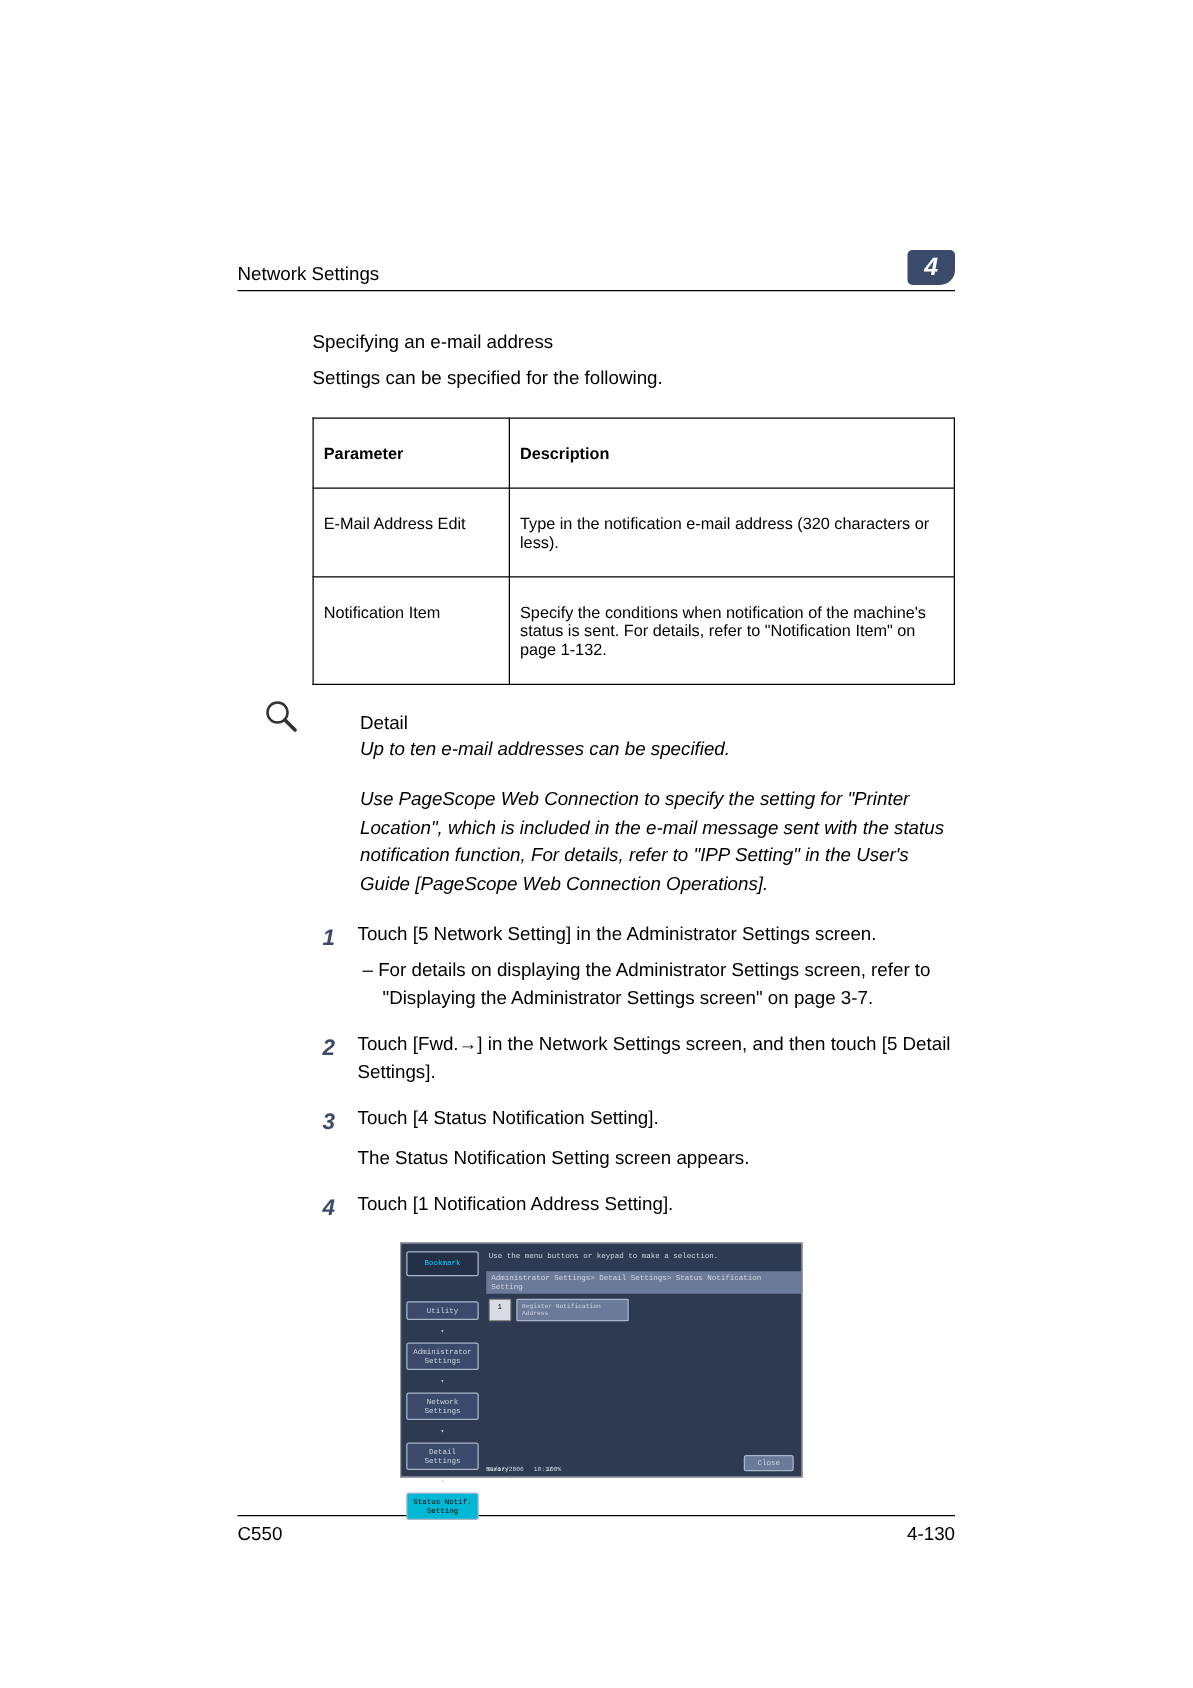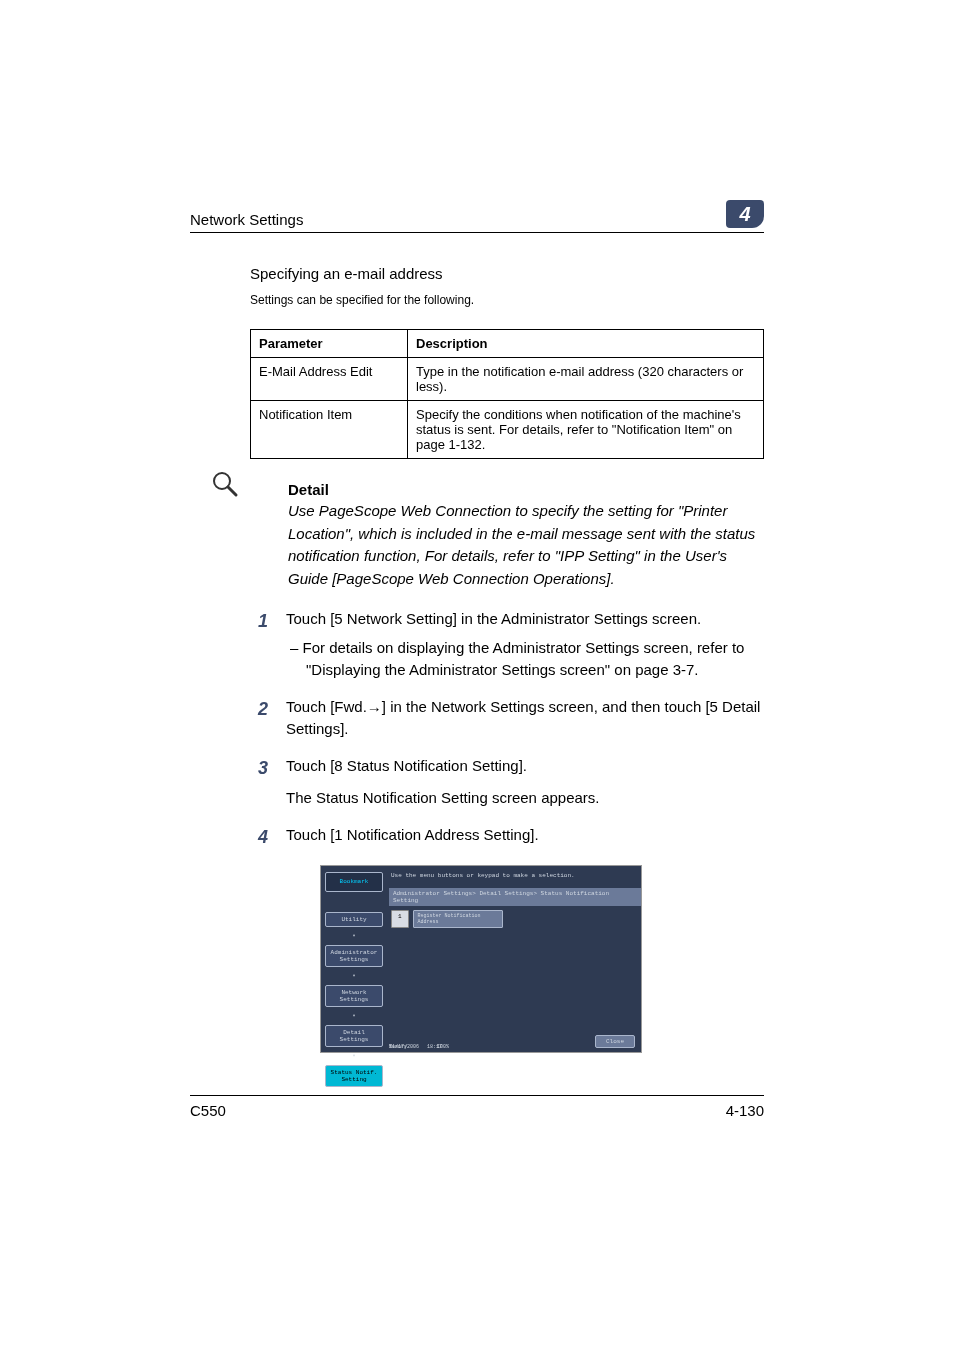--- a/index.html
+++ b/index.html
@@ -40,53 +40,53 @@
   .content {
     padding-left: 60px;
     padding-top: 32px;
   }
   .sect-title {
     font-size: 15px;
     font-weight: normal;
     margin-bottom: 10px;
   }
   .body-text {
-    font-size: 12px;
+    font-size: 15px;
     line-height: 1.45;
     margin-bottom: 20px;
   }
   table.param {
     width: 100%;
     border-collapse: collapse;
     font-size: 13px;
     margin-bottom: 22px;
   }
   table.param th, table.param td {
     border: 1px solid #000;
-    padding: 6px 8px;
+    padding: 20px 8px;
     text-align: left;
     vertical-align: top;
   }
   table.param th {
     font-weight: bold;
   }
   .col-param { width: 140px; }
   .detail-block {
     position: relative;
     margin-top: 6px;
   }
   .detail-icon {
     position: absolute;
     left: -40px;
     top: -12px;
     font-size: 26px;
     color: #444;
   }
   .detail-title {
-    font-weight: bold;
+    font-weight: normal;
     font-size: 15px;
     padding-left: 38px;
     margin-bottom: 2px;
   }
   .detail-text {
     font-style: italic;
     font-size: 15px;
     line-height: 1.5;
     padding-left: 38px;
     margin-bottom: 18px;
@@ -217,21 +217,21 @@
     background: #6b7a99;
     border: 1px solid #aab6cc;
     padding: 2px 10px;
     font-size: 6px;
     border-radius: 2px;
   }
   .footer {
     display: flex;
     justify-content: space-between;
     border-top: 1px solid #000;
-    margin-top: 42px;
+    margin-top: 30px;
     padding-top: 6px;
     font-size: 15px;
     gap: 45px;
   }
 </style>
 </head>
 <body>
 
 <div class="page">
 
@@ -263,20 +263,21 @@
       </table>
 
     <div class="detail-block">
       <div class="detail-icon">
         <svg width="30" height="30" viewBox="0 0 30 30">
           <circle cx="12" cy="12" r="8" stroke="#333" stroke-width="2" fill="none"></circle>
           <line x1="18" y1="18" x2="26" y2="26" stroke="#333" stroke-width="3" stroke-linecap="round"></line>
         </svg>
       </div>
       <div class="detail-title">Detail</div>
+      <div class="detail-text">Up to ten e-mail addresses can be specified.</div>
       <div class="detail-text">Use PageScope Web Connection to specify the setting for "Printer Location", which is included in the e-mail message sent with the status notification function, For details, refer to "IPP Setting" in the User's Guide [PageScope Web Connection Operations].</div>
     </div>
 
     <div class="step">
       <div class="step-num">1</div>
       <div class="step-body">
         <div>Touch [5 Network Setting] in the Administrator Settings screen.</div>
         <div class="sub-bullet">–   For details on displaying the Administrator Settings screen, refer to "Displaying the Administrator Settings screen" on page 3-7.</div>
       </div>
     </div>
@@ -284,21 +285,21 @@
     <div class="step">
       <div class="step-num">2</div>
       <div class="step-body">
         <div>Touch [Fwd.→] in the Network Settings screen, and then touch [5 Detail Settings].</div>
       </div>
     </div>
 
     <div class="step">
       <div class="step-num">3</div>
       <div class="step-body">
-        <div>Touch [8 Status Notification Setting].</div>
+        <div>Touch [4 Status Notification Setting].</div>
         <div style="margin-top:10px">The Status Notification Setting screen appears.</div>
       </div>
     </div>
 
     <div class="step">
       <div class="step-num">4</div>
       <div class="step-body">
         <div>Touch [1 Notification Address Setting].</div>
       </div>
     </div>

